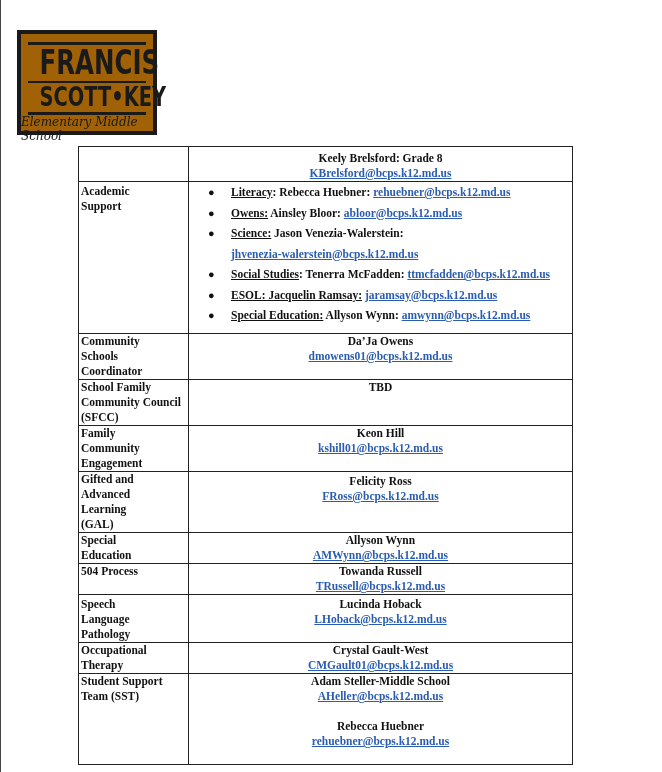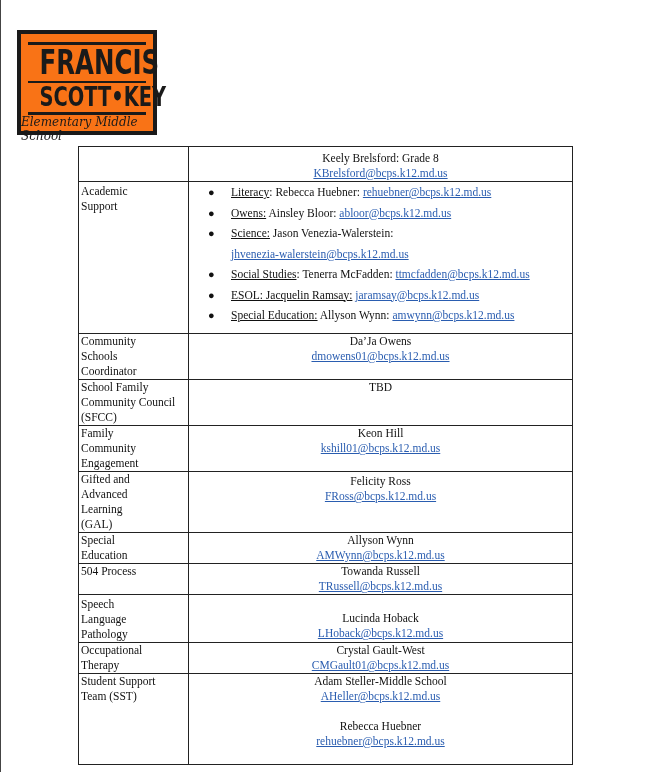--- a/index.html
+++ b/index.html
@@ -5,42 +5,42 @@
   html, body { margin: 0; padding: 0; }
   body {
     width: 662px; height: 772px; background: #ffffff; position: relative; overflow: hidden;
     font-family: "Liberation Serif", "DejaVu Serif", serif;
     color: #111;
   }
   .page-edge { position: absolute; left: 0; top: 0; width: 1px; height: 772px; background: #444; }
   
   .logo {
     position: absolute; left: 17px; top: 30px; width: 132px; height: 97px;
-    border: 4px solid #1a1a1a; background: #f97316;
+    border: 4px solid #1a1a1a; background: #a16207;
   }
   .logo .rule { position: absolute; left: 7px; right: 7px; height: 3px; background: #1a1a1a; }
   .logo .r1 { top: 8px; }
   .logo .r2 { top: 47px; height: 2px; }
   .logo .r3 { top: 78px; }
   .logo .l1, .logo .l2 {
     position: absolute; left: 0; right: 0; text-align: center;
     font-family: "DejaVu Sans", sans-serif; font-weight: bold; color: #1a1a1a;
     transform: scaleX(0.72); transform-origin: center; letter-spacing: 0px;
   }
   .logo .l1 { top: 10px; font-size: 34px; line-height: 36px; }
   .logo .l2 { top: 49px; font-size: 27px; line-height: 28px; }
   .logo .l3 {
     position: absolute; left: 0; right: 0; top: 81px; text-align: left;
     font-family: "DejaVu Serif", serif; font-style: italic; font-size: 12px; color: #1a1a1a;
   }
   
   table.dir {
     position: absolute; left: 78px; top: 146px; width: 495px;
     border-collapse: collapse; table-layout: fixed;
-    font-weight: normal; font-size: 11.5px; line-height: 15px;
+    font-weight: bold; font-size: 11.5px; line-height: 15px;
   }
   table.dir td { border: 1.3px solid #222; vertical-align: top; padding: 0 2px; }
   td.lab { width: 105px; text-align: left; }
   td.val { text-align: center; }
   a.em { color: #2a5db0; text-decoration: underline; }
   ul.subj { list-style: none; margin: 0; padding: 0 0 0 17px; text-align: left; }
   ul.subj li { position: relative; padding-left: 23px; line-height: 20.5px; }
   ul.subj li .dot { position: absolute; left: 0; top: 0; font-size: 11px; }
   ul.subj li.cont { padding-left: 23px; }
   .u { text-decoration: underline; }
@@ -129,21 +129,21 @@
     <tr style="height:31px">
       <td class="lab">504 Process</td>
       <td class="val">
         <div>Towanda Russell</div>
         <a class="em">TRussell@bcps.k12.md.us</a>
       </td>
     </tr>
 
     <tr style="height:45px">
       <td class="lab" style="padding-top:2px"><span style="display:inline-block;width:60px">Speech Language Pathology</span></td>
-      <td class="val" style="padding-top:16px">
+      <td class="val" style="padding-top:2px">
         <div>Lucinda Hoback</div>
         <a class="em">LHoback@bcps.k12.md.us</a>
       </td>
     </tr>
 
     <tr style="height:31px">
       <td class="lab"><span style="display:inline-block;width:90px">Occupational Therapy</span></td>
       <td class="val">
         <div>Crystal Gault-West</div>
         <a class="em">CMGault01@bcps.k12.md.us</a>

